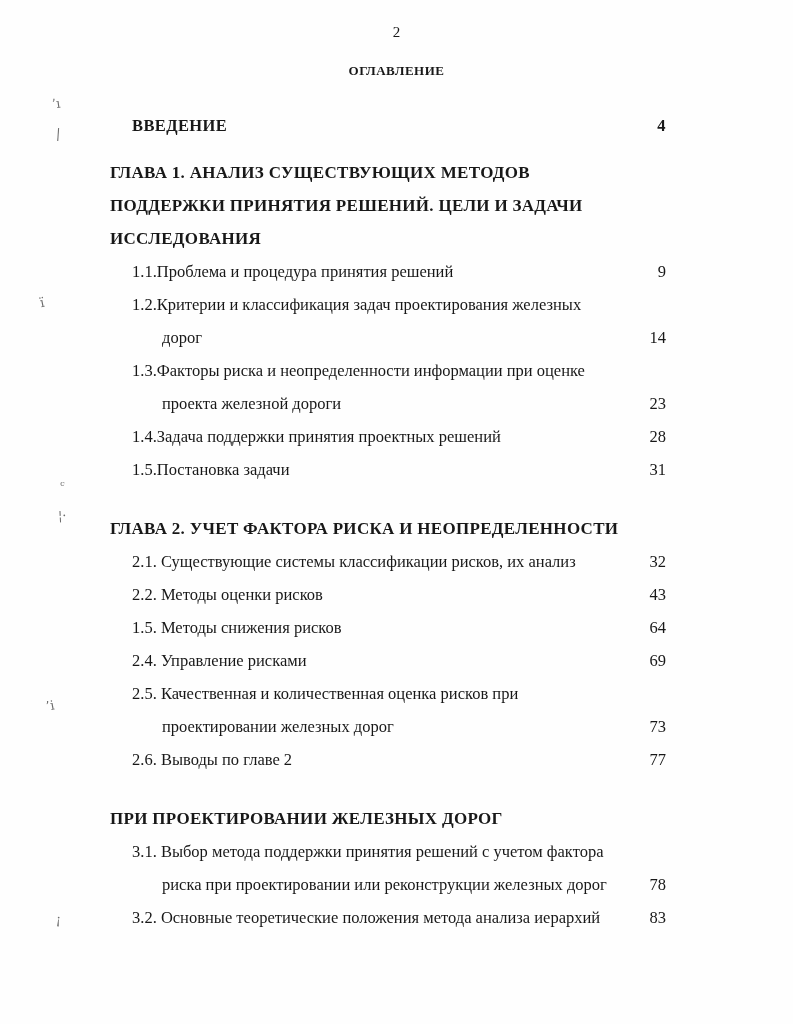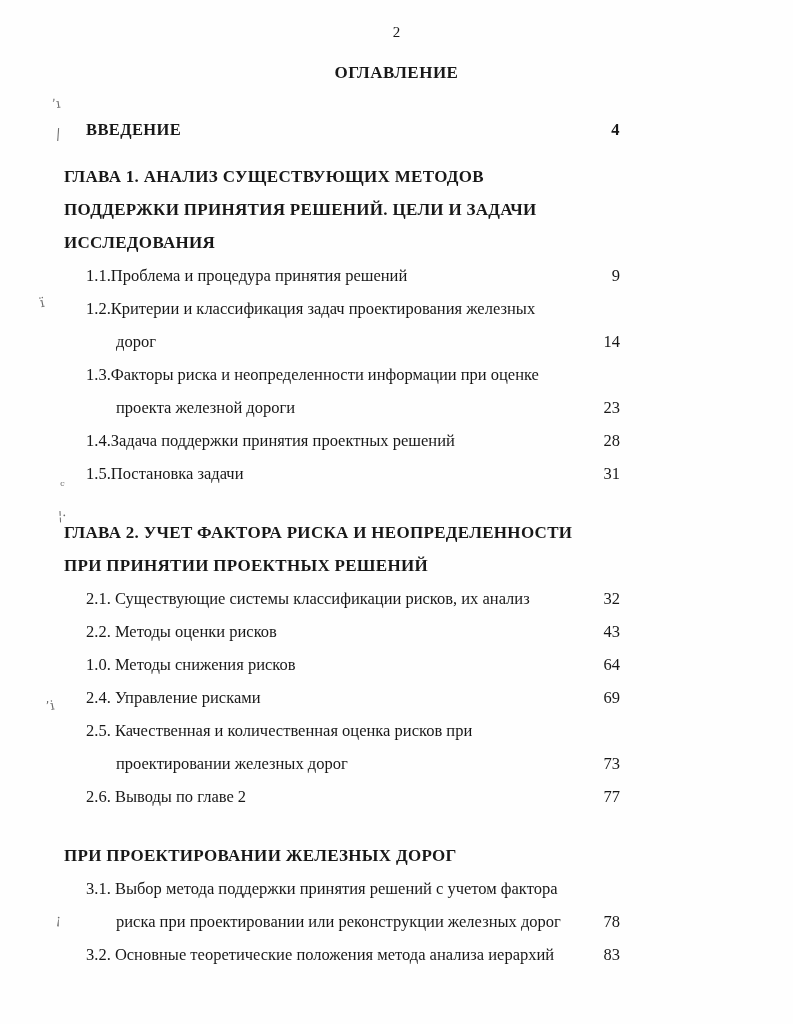--- a/index.html
+++ b/index.html
@@ -21,26 +21,26 @@
     background: #fefefe;
   }
   .folio {
     margin-top: 24px;
     text-align: center;
     font-size: 15px;
   }
   .title {
     margin: 22px 0 0 0;
     text-align: center;
-    font-size: 17px;
+    font-size: 13px;
     font-weight: bold;
     letter-spacing: 0.5px;
   }
   .toc {
-    margin: 30px 0 0 64px;
+    margin: 30px 0 0 110px;
     width: 556px;
   }
   .row {
     display: flex;
     align-items: baseline;
     line-height: 33px;
     font-size: 16.5px;
     white-space: nowrap;
   }
   .row .txt {
@@ -127,33 +127,30 @@
         <span class="pg">28</span>
       </div>
       <div class="row entry indent-1">
         <span class="txt">1.5.Постановка задачи</span>
         <span class="pg">31</span>
       </div>
       <div class="gap lg"></div>
       <div class="row heading indent-0">
         <span class="txt">ГЛАВА 2. УЧЕТ ФАКТОРА РИСКА И НЕОПРЕДЕЛЕННОСТИ</span>
       </div>
-      <div class="row heading indent-0">
-        <span class="txt">ПРИ ПРИНЯТИИ ПРОЕКТНЫХ РЕШЕНИЙ</span>
-      </div>
       <div class="row entry indent-1">
         <span class="txt">2.1. Существующие системы классификации рисков, их анализ</span>
         <span class="pg">32</span>
       </div>
       <div class="row entry indent-1">
         <span class="txt">2.2. Методы оценки рисков</span>
         <span class="pg">43</span>
       </div>
       <div class="row entry indent-1">
-        <span class="txt">1.0. Методы снижения рисков</span>
+        <span class="txt">1.5. Методы снижения рисков</span>
         <span class="pg">64</span>
       </div>
       <div class="row entry indent-1">
         <span class="txt">2.4. Управление рисками</span>
         <span class="pg">69</span>
       </div>
       <div class="row entry indent-1">
         <span class="txt">2.5. Качественная и количественная оценка рисков при</span>
       </div>
       <div class="row cont indent-2">

